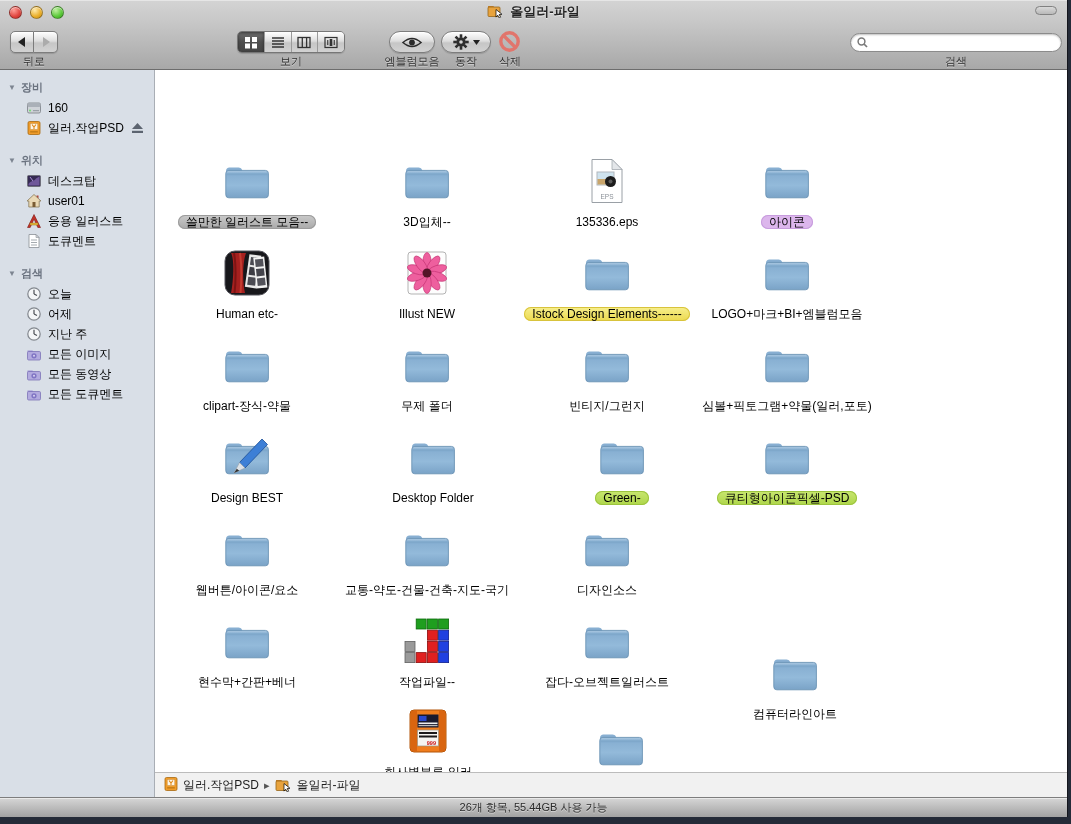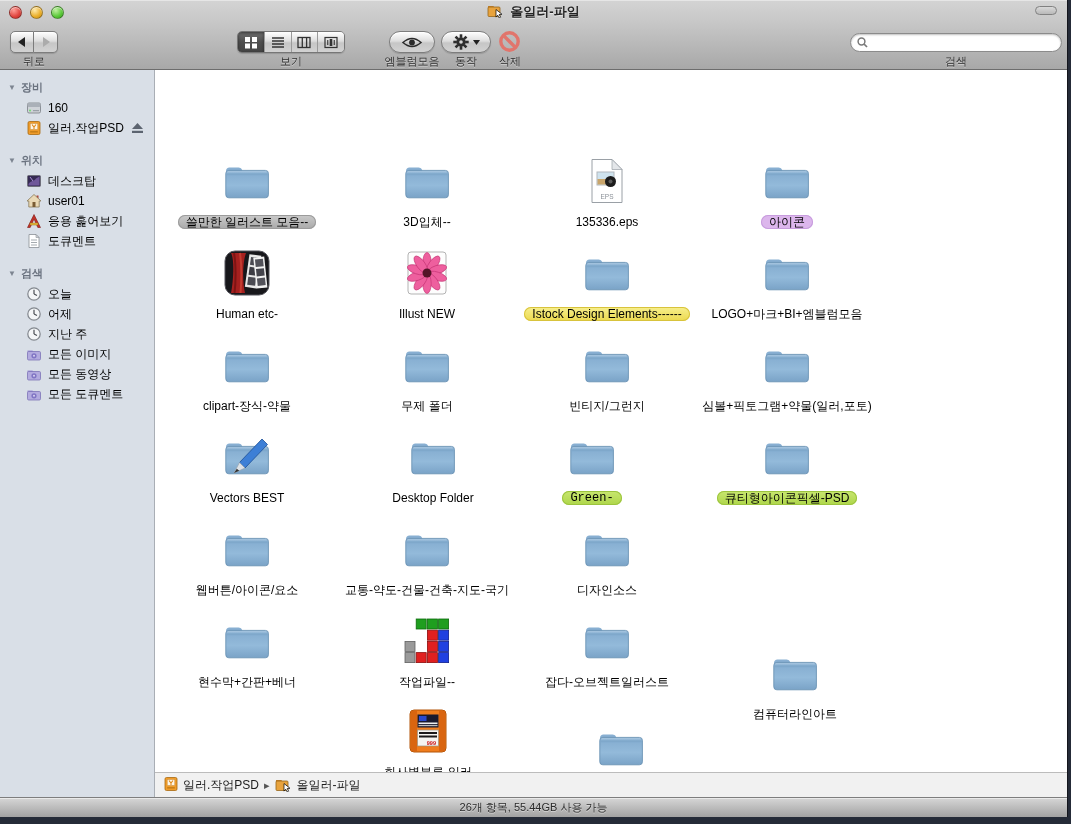--- a/index.html
+++ b/index.html
@@ -269,21 +269,21 @@
             </span>
             <span class="sb-label">user01</span>
           </div>
           <div class="sb-item">
             <span class="sb-icon">
               <svg width="16" height="16" viewBox="0 0 16 16">
                 <path d="M8 1.5 L14.5 14.5 H11.8 L8 6 L4.2 14.5 H1.5 Z" fill="#c23028" stroke="#7e1a14" stroke-width="0.6"></path>
                 <rect x="4" y="10" width="8" height="2" fill="#e8b93c" stroke="#9c7a18" stroke-width="0.5"></rect>
               </svg>
             </span>
-            <span class="sb-label">응용 훑어보기</span>
+            <span class="sb-label">응용 일러스트</span>
           </div>
           <div class="sb-item">
             <span class="sb-icon">
               <svg width="16" height="16" viewBox="0 0 16 16">
                 <path d="M3 1.5 H10 L13 4.5 V14.5 H3 Z" fill="#fff" stroke="#8a8f95" stroke-width="0.8"></path>
                 <path d="M10 1.5 L13 4.5 H10 Z" fill="#d8dbde" stroke="#8a8f95" stroke-width="0.6"></path>
                 <g stroke="#9aa0a6" stroke-width="0.9">
                   <line x1="5" y1="7" x2="11" y2="7"></line>
                   <line x1="5" y1="9.5" x2="11" y2="9.5"></line>
                   <line x1="5" y1="12" x2="11" y2="12"></line>
@@ -597,41 +597,41 @@
                   </linearGradient>
                 </defs>
                 <path d="M3 9 C3 6.8 4.4 5.4 6.4 5.4 L15.6 5.4 C17 5.4 18.1 6.1 18.7 7.3 L19.7 9.6 L3 9.6 Z" fill="#88afd2"></path>
                 <rect x="2.8" y="8.4" width="42.6" height="27.4" rx="3" fill="url(#lfg)" stroke="#6a92b4" stroke-width="0.9"></rect>
                 <path d="M3.6 12.4 h41" stroke="#7ea7ca" stroke-width="1.8" opacity="0.85"></path>
                 <polygon points="39,1 44.5,6.5 22,30 16.5,24.5" fill="#3d7fd6" stroke="#1d4f96" stroke-width="0.8"></polygon>
                 <polygon points="16.5,24.5 22,30 11,35" fill="#dde2e7" stroke="#99a1a9" stroke-width="0.6"></polygon>
                 <polygon points="13.8,30.8 11,35 16.2,32.8" fill="#333"></polygon>
               </svg>
             </div>
-            <div class="file-label"><span class="">Vectors BEST</span></div>
+            <div class="file-label"><span class="">Design BEST</span></div>
           </div>
           <div class="file-item" style="left: 193px; top: 364px;">
             <div class="file-icon">
               <svg width="48" height="38" viewBox="0 0 48 38">
                 <defs>
                   <linearGradient id="lfg" x1="0" x2="0" y1="0" y2="1">
                     <stop offset="0" stop-color="#aecbe3"></stop>
                     <stop offset=".12" stop-color="#86aed1"></stop>
                     <stop offset=".55" stop-color="#93bada"></stop>
                     <stop offset="1" stop-color="#7aa3c7"></stop>
                   </linearGradient>
                 </defs>
                 <path d="M3 9 C3 6.8 4.4 5.4 6.4 5.4 L15.6 5.4 C17 5.4 18.1 6.1 18.7 7.3 L19.7 9.6 L3 9.6 Z" fill="#88afd2"></path>
                 <rect x="2.8" y="8.4" width="42.6" height="27.4" rx="3" fill="url(#lfg)" stroke="#6a92b4" stroke-width="0.9"></rect>
                 <path d="M3.6 12.4 h41" stroke="#7ea7ca" stroke-width="1.8" opacity="0.85"></path>
               </svg>
             </div>
             <div class="file-label"><span class="">Desktop Folder</span></div>
           </div>
-          <div class="file-item" style="left: 352px; top: 364px; font-family: Liberation Mono, monospace;">
+          <div class="file-item" style="left: 382px; top: 364px;">
             <div class="file-icon">
               <svg width="48" height="38" viewBox="0 0 48 38">
                 <defs>
                   <linearGradient id="lfg" x1="0" x2="0" y1="0" y2="1">
                     <stop offset="0" stop-color="#aecbe3"></stop>
                     <stop offset=".12" stop-color="#86aed1"></stop>
                     <stop offset=".55" stop-color="#93bada"></stop>
                     <stop offset="1" stop-color="#7aa3c7"></stop>
                   </linearGradient>
                 </defs>

